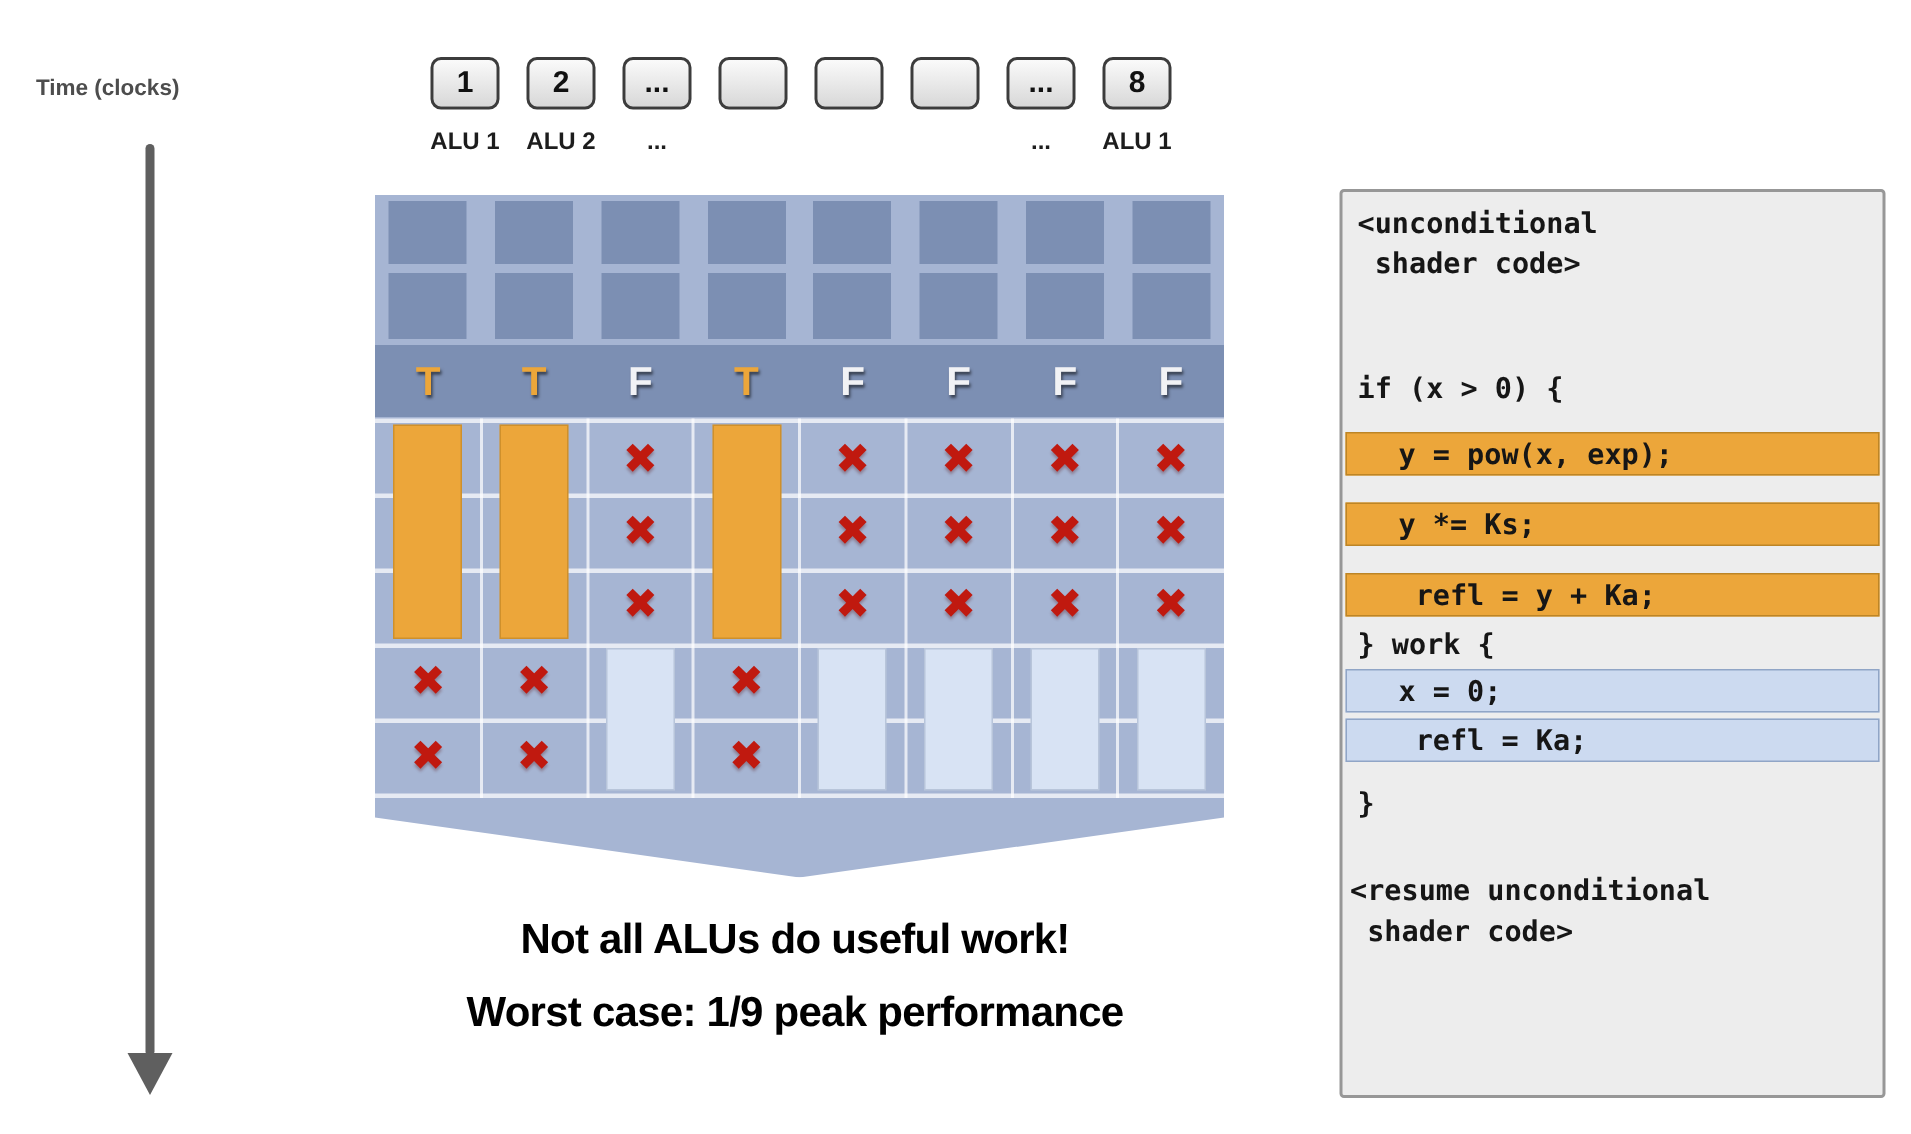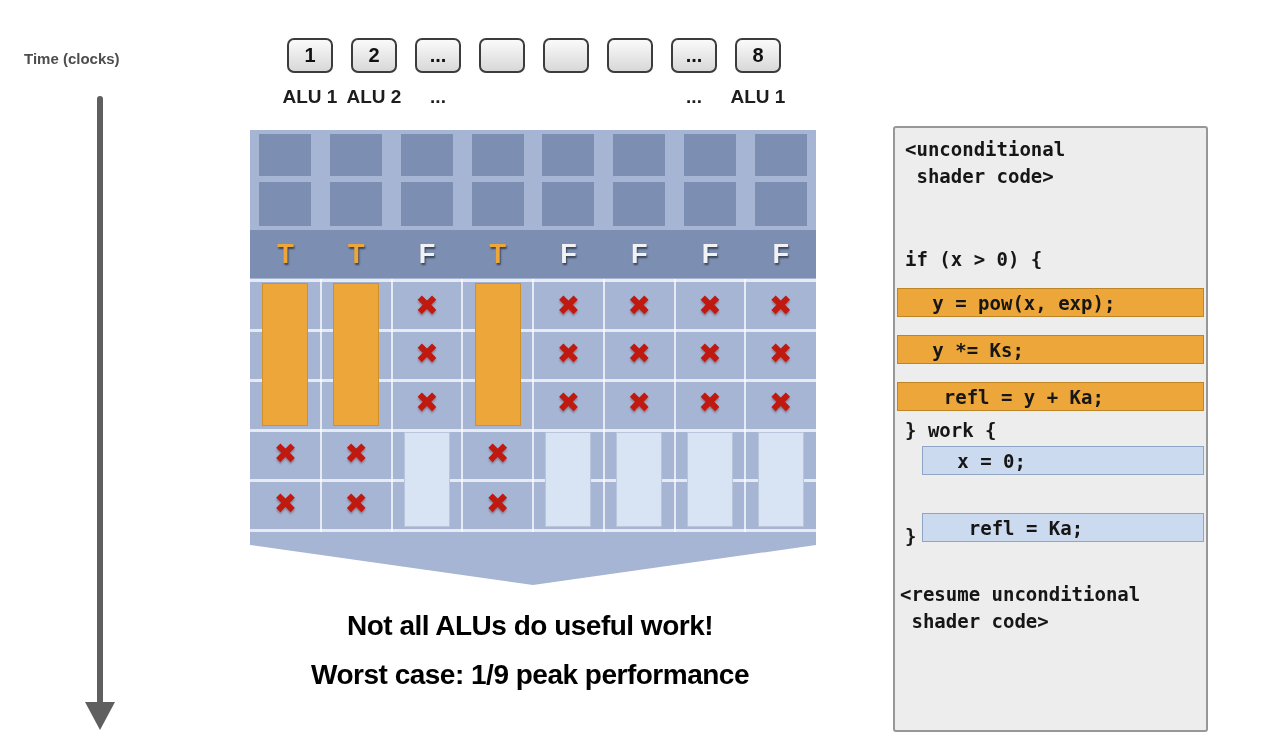--- a/index.html
+++ b/index.html
@@ -9,21 +9,21 @@
   
   .time-label { position:absolute; left:24px; top:50px; font-size:15px; font-weight:700; color:#4d4d4d; }
   .time-arrow-line { position:absolute; left:97px; top:96px; width:6px; height:608px; background:#5f5f5f; border-radius:3px; }
   .time-arrow-head { position:absolute; left:85px; top:702px; width:0; height:0;
                      border-left:15px solid transparent; border-right:15px solid transparent; border-top:28px solid #5f5f5f; }
 
   
   .alu-box { position:absolute; top:38px; width:46px; height:35px; border:2px solid #3c3c3c; border-radius:7px;
              background:linear-gradient(180deg,#fafafa,#d8d8d8); display:flex; align-items:center; justify-content:center;
              font-size:20px; font-weight:700; color:#111; }
-  .alu-label { position:absolute; top:86px; width:80px; text-align:center; font-size:19px; font-weight:700; color:#1d1d1d; }
+  .alu-label { position:absolute; top:86px; width:80px; text-align:center; font-size:16px; font-weight:700; color:#1d1d1d; }
 
   
   #exec-grid { position:absolute; left:250px; top:130px; width:566px; height:455px;
                background:var(--block-bg,#a6b5d3);
                clip-path:polygon(0 0, 100% 0, 100% 415px, 50% 455px, 0 415px); }
   .darkbar  { position:absolute; background:var(--lane-dark,#7c8fb3); }
   .darkband { position:absolute; background:var(--lane-dark,#7c8fb3); }
   .gline { position:absolute; background:rgba(255,255,255,0.72); }
   .maskcell { position:absolute; text-align:center; line-height:48px; font-size:27px; font-weight:700;
               text-shadow:1px 2px 2px rgba(0,0,0,0.55); }
@@ -32,27 +32,27 @@
   .obar { position:absolute; background:var(--active,#eca63a); border:1px solid rgba(120,80,0,0.25); }
   .bbar { position:absolute; background:var(--inactive,#d8e3f4); border:1px solid rgba(40,60,100,0.18); }
   .xmark { position:absolute; text-align:center; font-size:28px; line-height:32px; height:32px;
            color:var(--x-red,#c0190f); text-shadow:0 2px 2px rgba(80,0,0,0.3); font-family:"DejaVu Sans", sans-serif; }
 
   
   .caption { position:absolute; left:200px; top:601px; width:660px; text-align:center;
              font-weight:700; font-size:28px; line-height:49px; color:#000; letter-spacing:-0.5px; }
 
   
-  .code-panel { position:absolute; left:893px; top:126px; width:315px; height:606px;
+  .code-panel { position:absolute; left:893px; top:126px; width:364px; height:606px;
                 background:var(--panel-bg,#ededed); border:2px solid #979797; border-radius:3px; }
   .code-line { position:absolute; white-space:pre; font:700 19px "DejaVu Sans Mono", monospace; color:#161616; }
   .code-hl { position:absolute; left:2px; right:2px; height:29px; display:flex; align-items:center;
              white-space:pre; font:700 19px "DejaVu Sans Mono", monospace; color:#161616; }
   .code-hl.if   { background:var(--active,#eca63a); border:1px solid #bd8526; }
-  .code-hl.else { background:var(--else-code,#ccdaf0); border:1px solid #90a5c6;margin-left:25px; }
+  .code-hl.else { background:var(--else-code,#ccdaf0); border:1px solid #90a5c6; }
 </style>
 </head>
 <body>
 
 <div class="canvas">
 
   <div class="time-label">Time (clocks)</div>
   <div class="time-arrow-line"></div>
   <div class="time-arrow-head"></div>
 
@@ -148,19 +148,19 @@
 
   <div class="code-panel">
     <div class="code-line" style="left:10px; top:10px">&lt;unconditional</div>
     <div class="code-line" style="left:10px; top:37px"> shader code&gt;</div>
     <div class="code-line" style="left:10px; top:120px">if (x &gt; 0) {</div>
     <div class="code-hl if" style="top:160px">   y = pow(x, exp);</div>
     <div class="code-hl if" style="top:207px">   y *= Ks;</div>
     <div class="code-hl if" style="top:254px">    refl = y + Ka;</div>
     <div class="code-line" style="left:10px; top:291px">} work {</div>
     <div class="code-hl else" style="top:318px">   x = 0;</div>
-    <div class="code-hl else" style="top:385px">    refl = Ka;</div>
+    <div class="code-hl else" style="top:351px">    refl = Ka;</div>
     <div class="code-line" style="left:10px; top:397px">}</div>
     <div class="code-line" style="left:5px;  top:455px">&lt;resume unconditional</div>
     <div class="code-line" style="left:5px;  top:482px"> shader code&gt;</div>
   </div>
 
 </div>
 
 </body></html>

